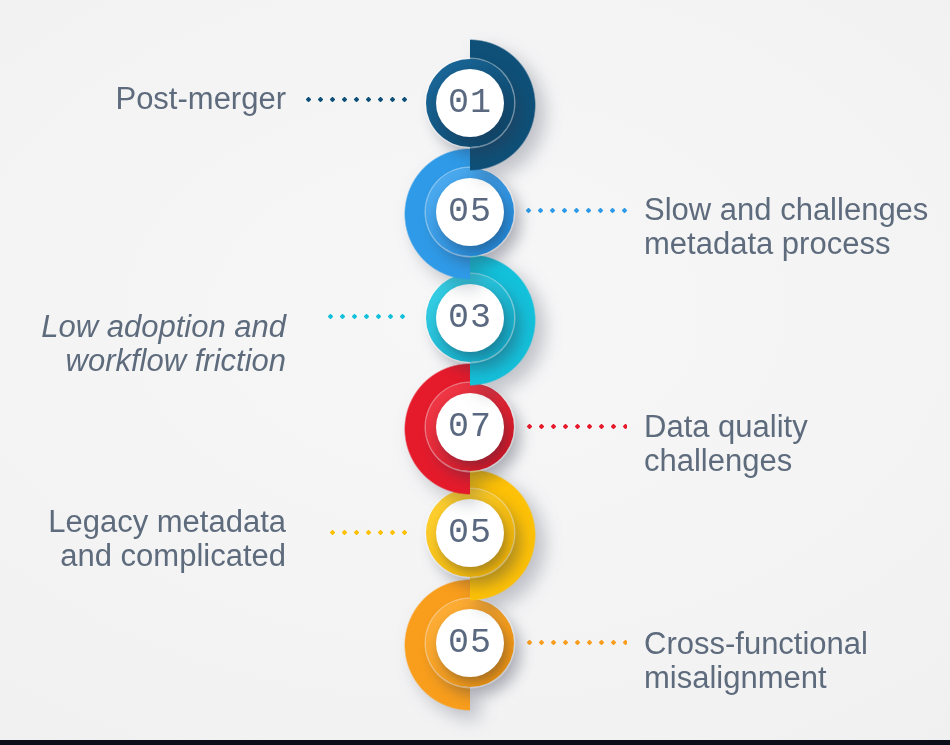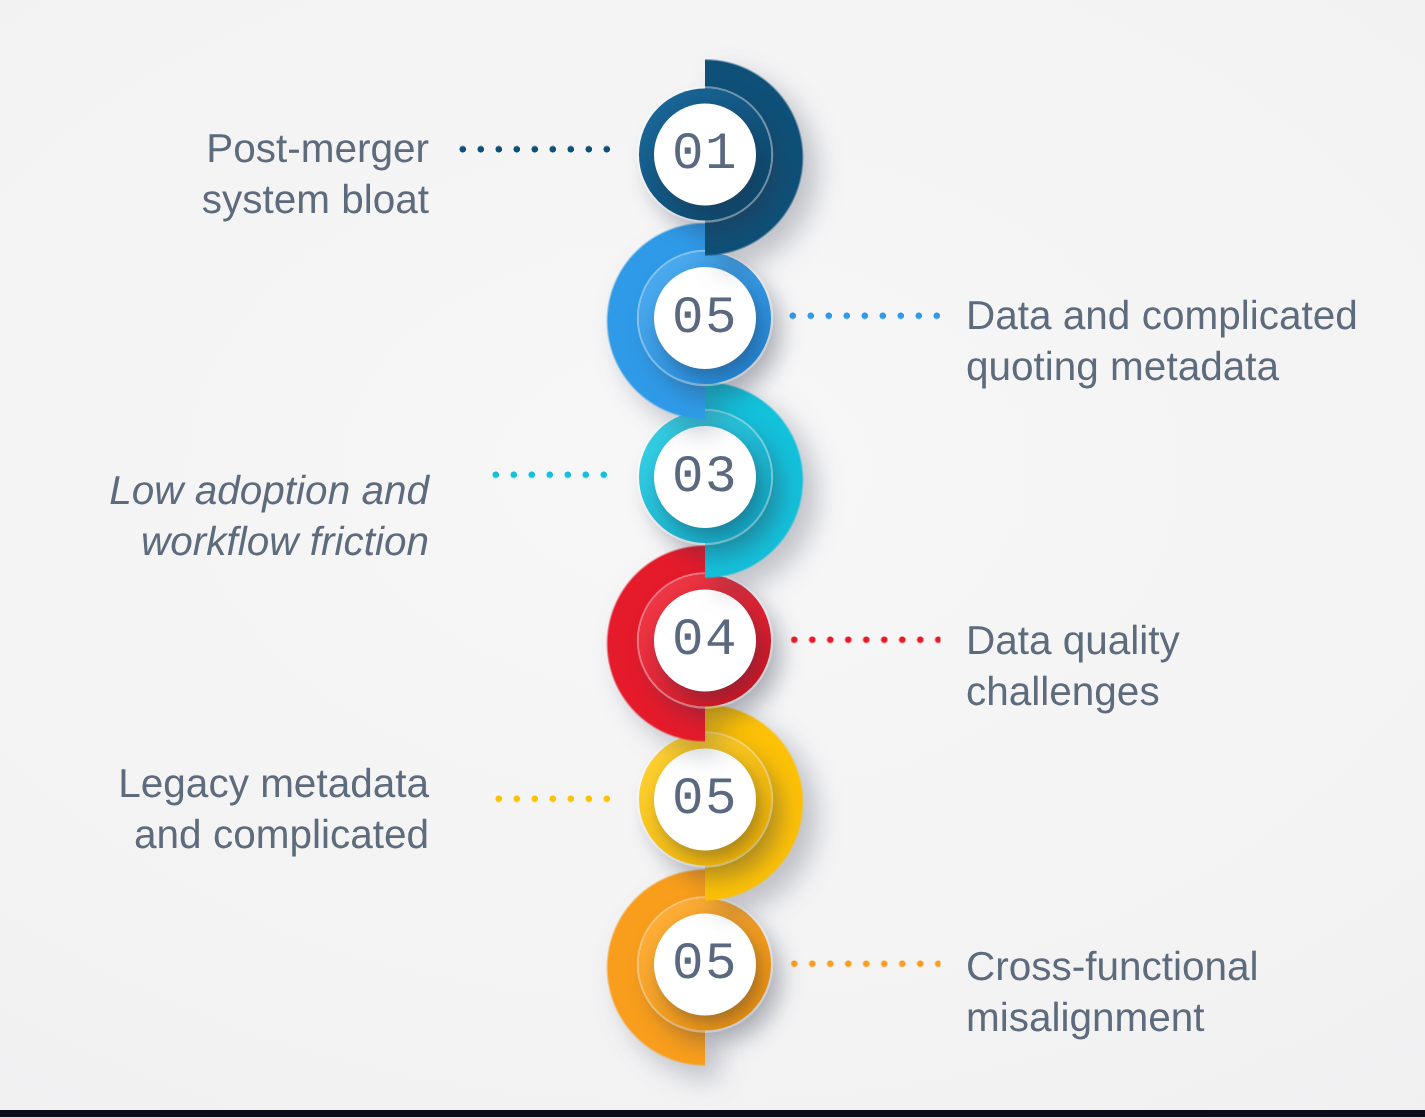--- a/index.html
+++ b/index.html
@@ -29,21 +29,21 @@
     box-shadow:0 0 0 1.5px rgba(255,255,255,.40), 7px 9px 14px rgba(50,55,75,.35);}
   .numcircle{width:68px;height:68px;border-radius:50%;background:#ffffff;
     display:flex;align-items:center;justify-content:center;
     box-shadow:3px 5px 9px rgba(40,50,70,.33);}
   .num{font-size:35px;color:#5b6980;letter-spacing:1px;font-family:Liberation Mono, monospace;}
   
   .dots{position:absolute;height:5px;
     background-image:radial-gradient(circle 2px at 2.5px 2.5px, var(--c) 0 2px, rgba(0,0,0,0) 2.4px);
     background-size:12px 5px;background-repeat:repeat-x;}
   
-  .label{position:absolute;font-size:27px;line-height:34px;color:#5d6b7c;}
+  .label{position:absolute;font-size:31px;line-height:34px;color:#5d6b7c;}
   .label.left{left:36px;width:250px;text-align:right;}
   .label.right{left:644px;width:295px;text-align:left;}
   
   .i1{--c:#0e5078;--l:#1a689a;--d:#0b4569;}
   .i2{--c:#2f9be8;--l:#4fadf1;--d:#1f83d2;}
   .i3{--c:#14c1db;--l:#37d1e7;--d:#0fa4c0;}
   .i4{--c:#e51b2c;--l:#f23a48;--d:#cb1222;}
   .i5{--c:#fdc107;--l:#ffd233;--d:#eaad00;}
   .i6{--c:#f99e1c;--l:#ffb03a;--d:#e58c0c;}
   
@@ -65,33 +65,32 @@
   .footer-bar{position:absolute;left:0;bottom:0;width:950px;height:5px;
     background:#0b0e18;z-index:90;}
 </style>
 </head>
 <body>
 
 <div class="canvas">
 
   <div class="label left l1">
     <div>Post-merger</div>
-    <div>system bloat</div>
   </div>
   <div class="dots d1 i1"></div>
   <div class="tail bulge-right t1 i1"></div>
   <div class="ring r1 i1">
     <div class="numcircle">
       <span class="num">01</span>
     </div>
   </div>
 
   <div class="label right l2">
-    <div>Data and complicated</div>
-    <div>quoting metadata</div>
+    <div>Slow and challenges</div>
+    <div>metadata process</div>
   </div>
   <div class="dots d2 i2"></div>
   <div class="tail bulge-left t2 i2"></div>
   <div class="ring r2 i2">
     <div class="numcircle">
       <span class="num">05</span>
     </div>
   </div>
 
   <div class="label left l3">
@@ -107,21 +106,21 @@
   </div>
 
   <div class="label right l4">
     <div>Data quality</div>
     <div>challenges</div>
   </div>
   <div class="dots d4 i4"></div>
   <div class="tail bulge-left t4 i4"></div>
   <div class="ring r4 i4">
     <div class="numcircle">
-      <span class="num">04</span>
+      <span class="num">07</span>
     </div>
   </div>
 
   <div class="label left l5">
     <div>Legacy metadata</div>
     <div>and complicated</div>
   </div>
   <div class="dots d5 i5"></div>
   <div class="tail bulge-right t5 i5"></div>
   <div class="ring r5 i5">

